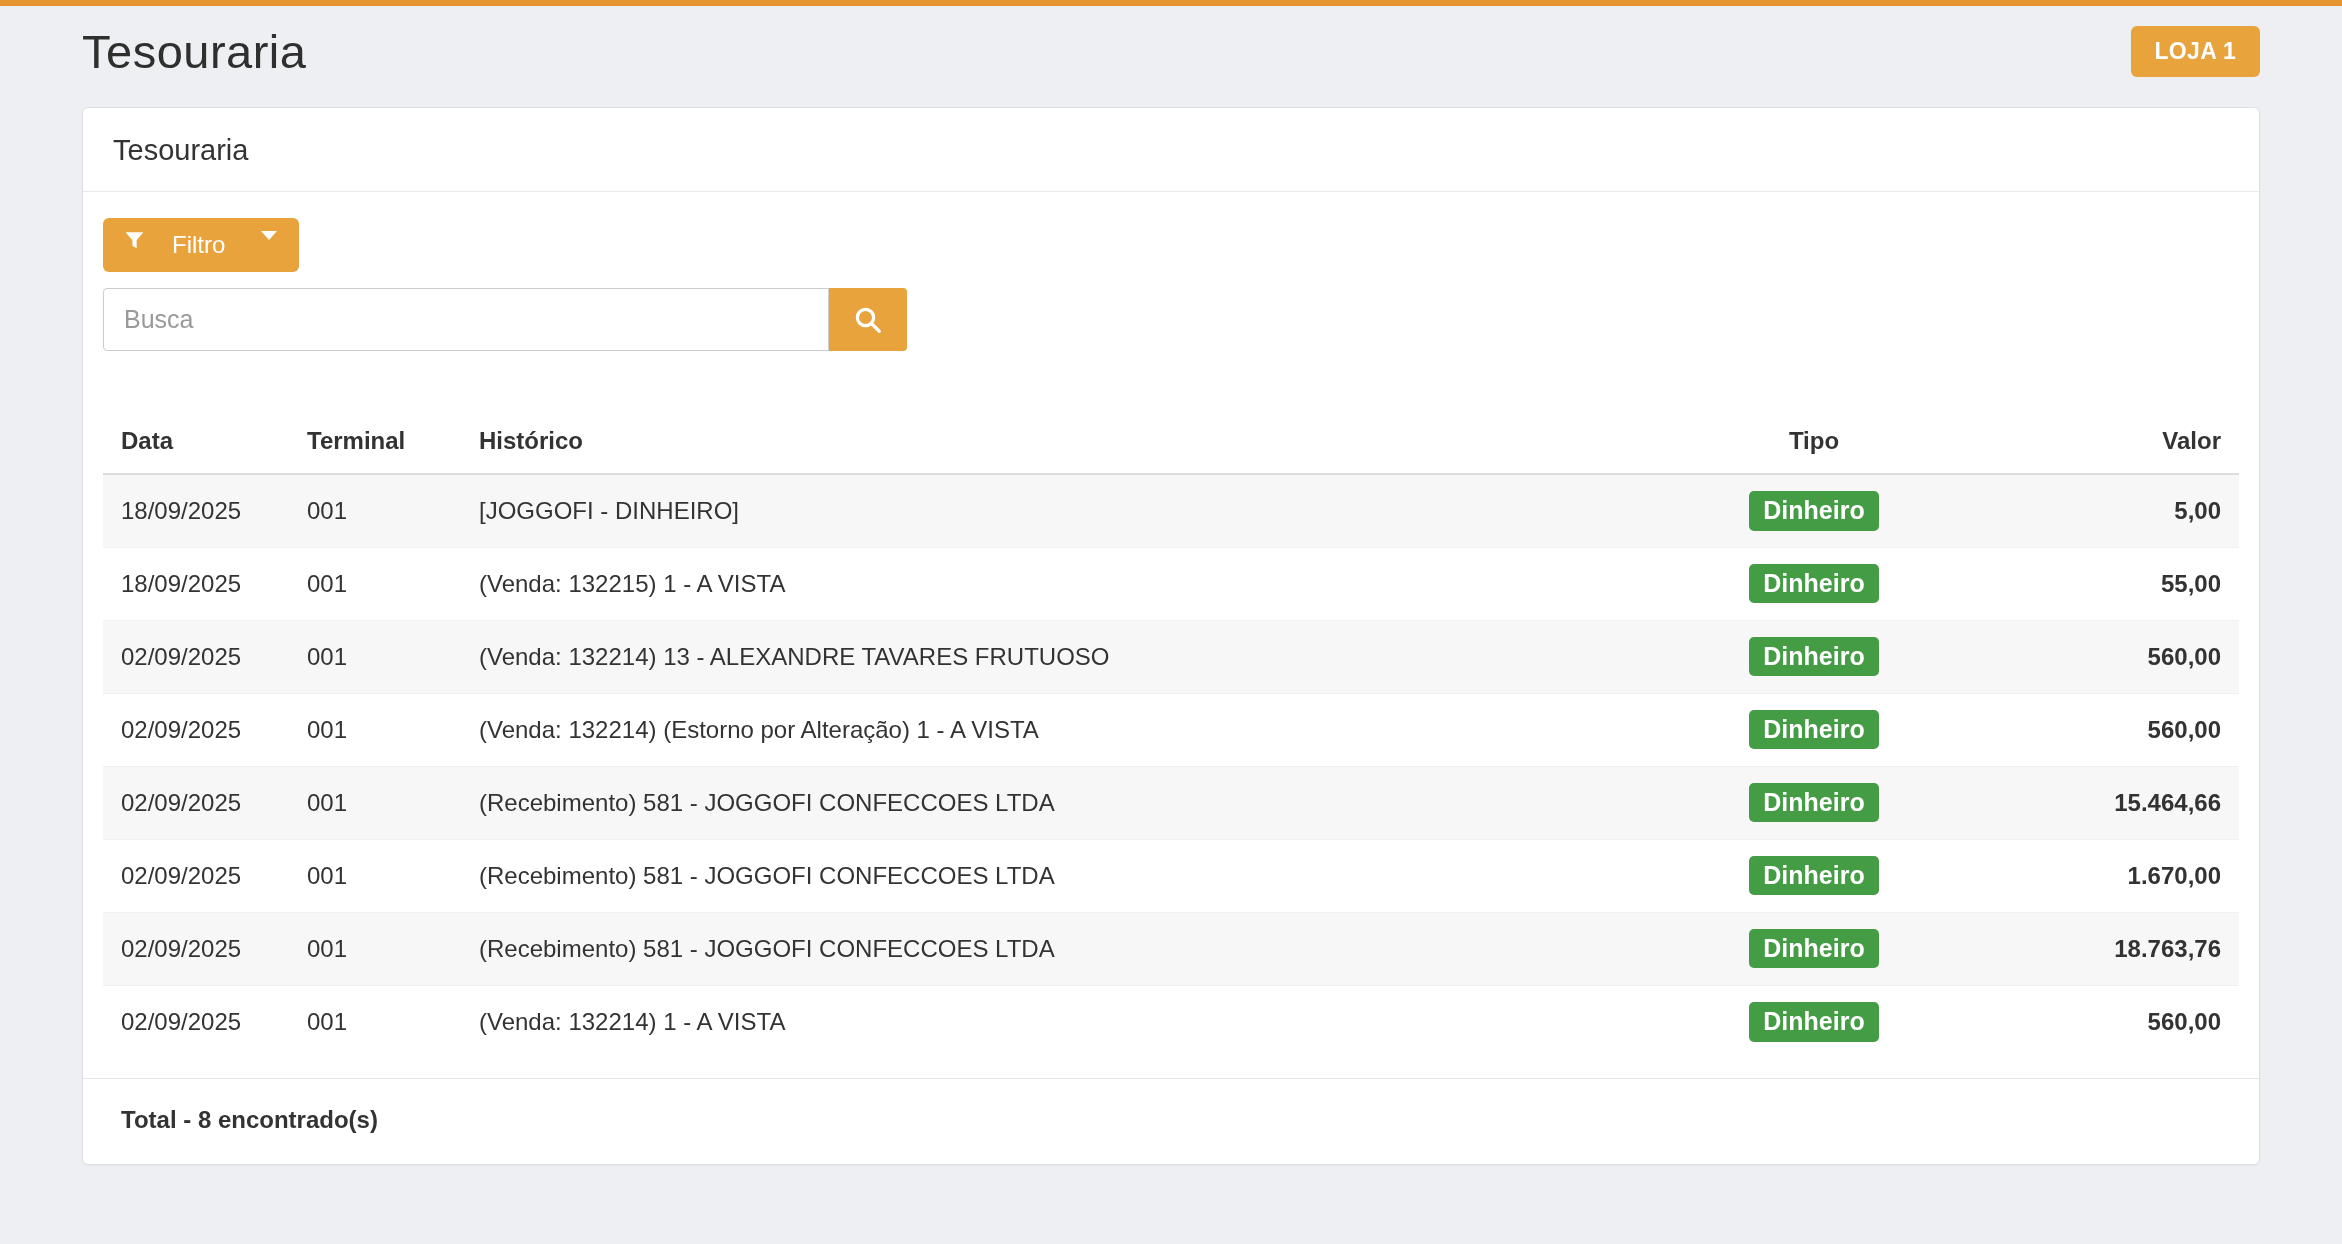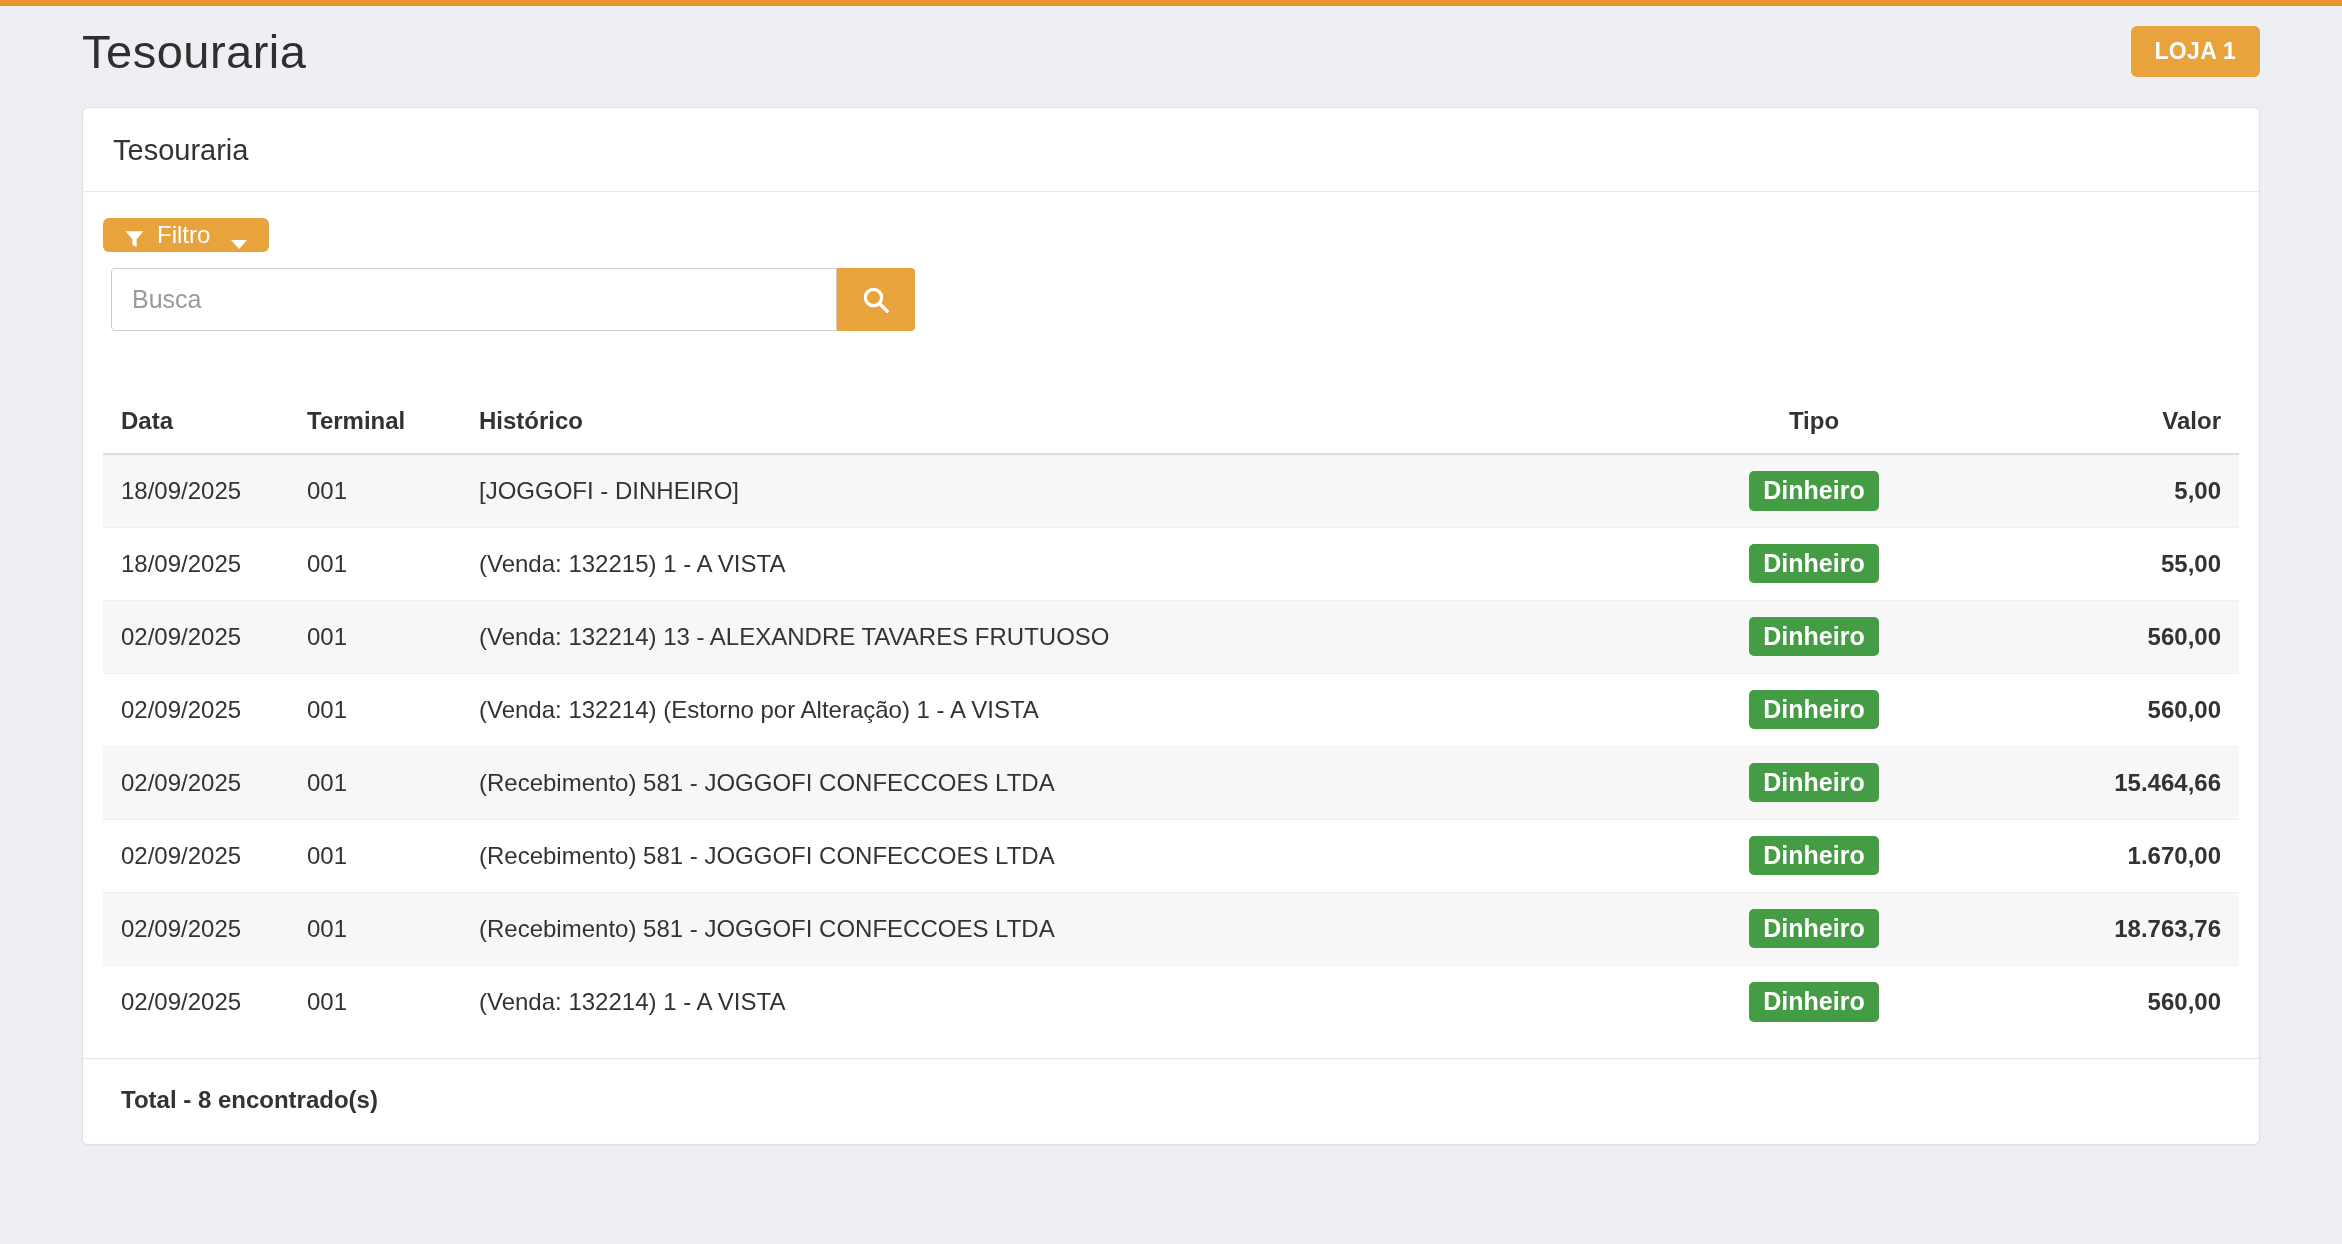--- a/index.html
+++ b/index.html
@@ -64,29 +64,29 @@
     padding: 26px 20px 0;
   }
   .filter-row {
     display: flex;
     justify-content: space-between;
     align-items: flex-start;
     margin-bottom: 62px;
   }
   .filtro-btn {
     display: inline-flex;
-    align-items: flex-end;
-    gap: 13px;
+    align-items: flex-start;
+    gap: 28px;
     background: var(--accent, #e8a33c);
     color: #fff;
     border: none;
     border-radius: 6px;
     font-family: inherit;
     font-size: 24px;
-    padding: 3px 22px;
+    padding: 13px 22px;
     margin-bottom: 16px;
     cursor: pointer;
   }
   .caret {
     width: 0; height: 0;
     border-left: 8px solid transparent;
     border-right: 8px solid transparent;
     border-top: 9px solid #ffffff;
     margin-left: 8px;
   }
@@ -94,21 +94,20 @@
   .search-group input {
     width: 726px;
     height: 63px;
     border: 1px solid #cccccc;
     border-radius: 4px 0 0 4px;
     padding: 0 20px;
     font-family: inherit;
     font-size: 25px;
     color: #333;
     outline: none;
-    margin-left: 8px;
   }
   .search-group input::placeholder { color: #9a9a9a; }
   .search-btn {
     width: 78px;
     height: 63px;
     border: none;
     border-radius: 0 4px 4px 0;
     background: var(--accent, #e8a33c);
     display: flex;
     align-items: center;

